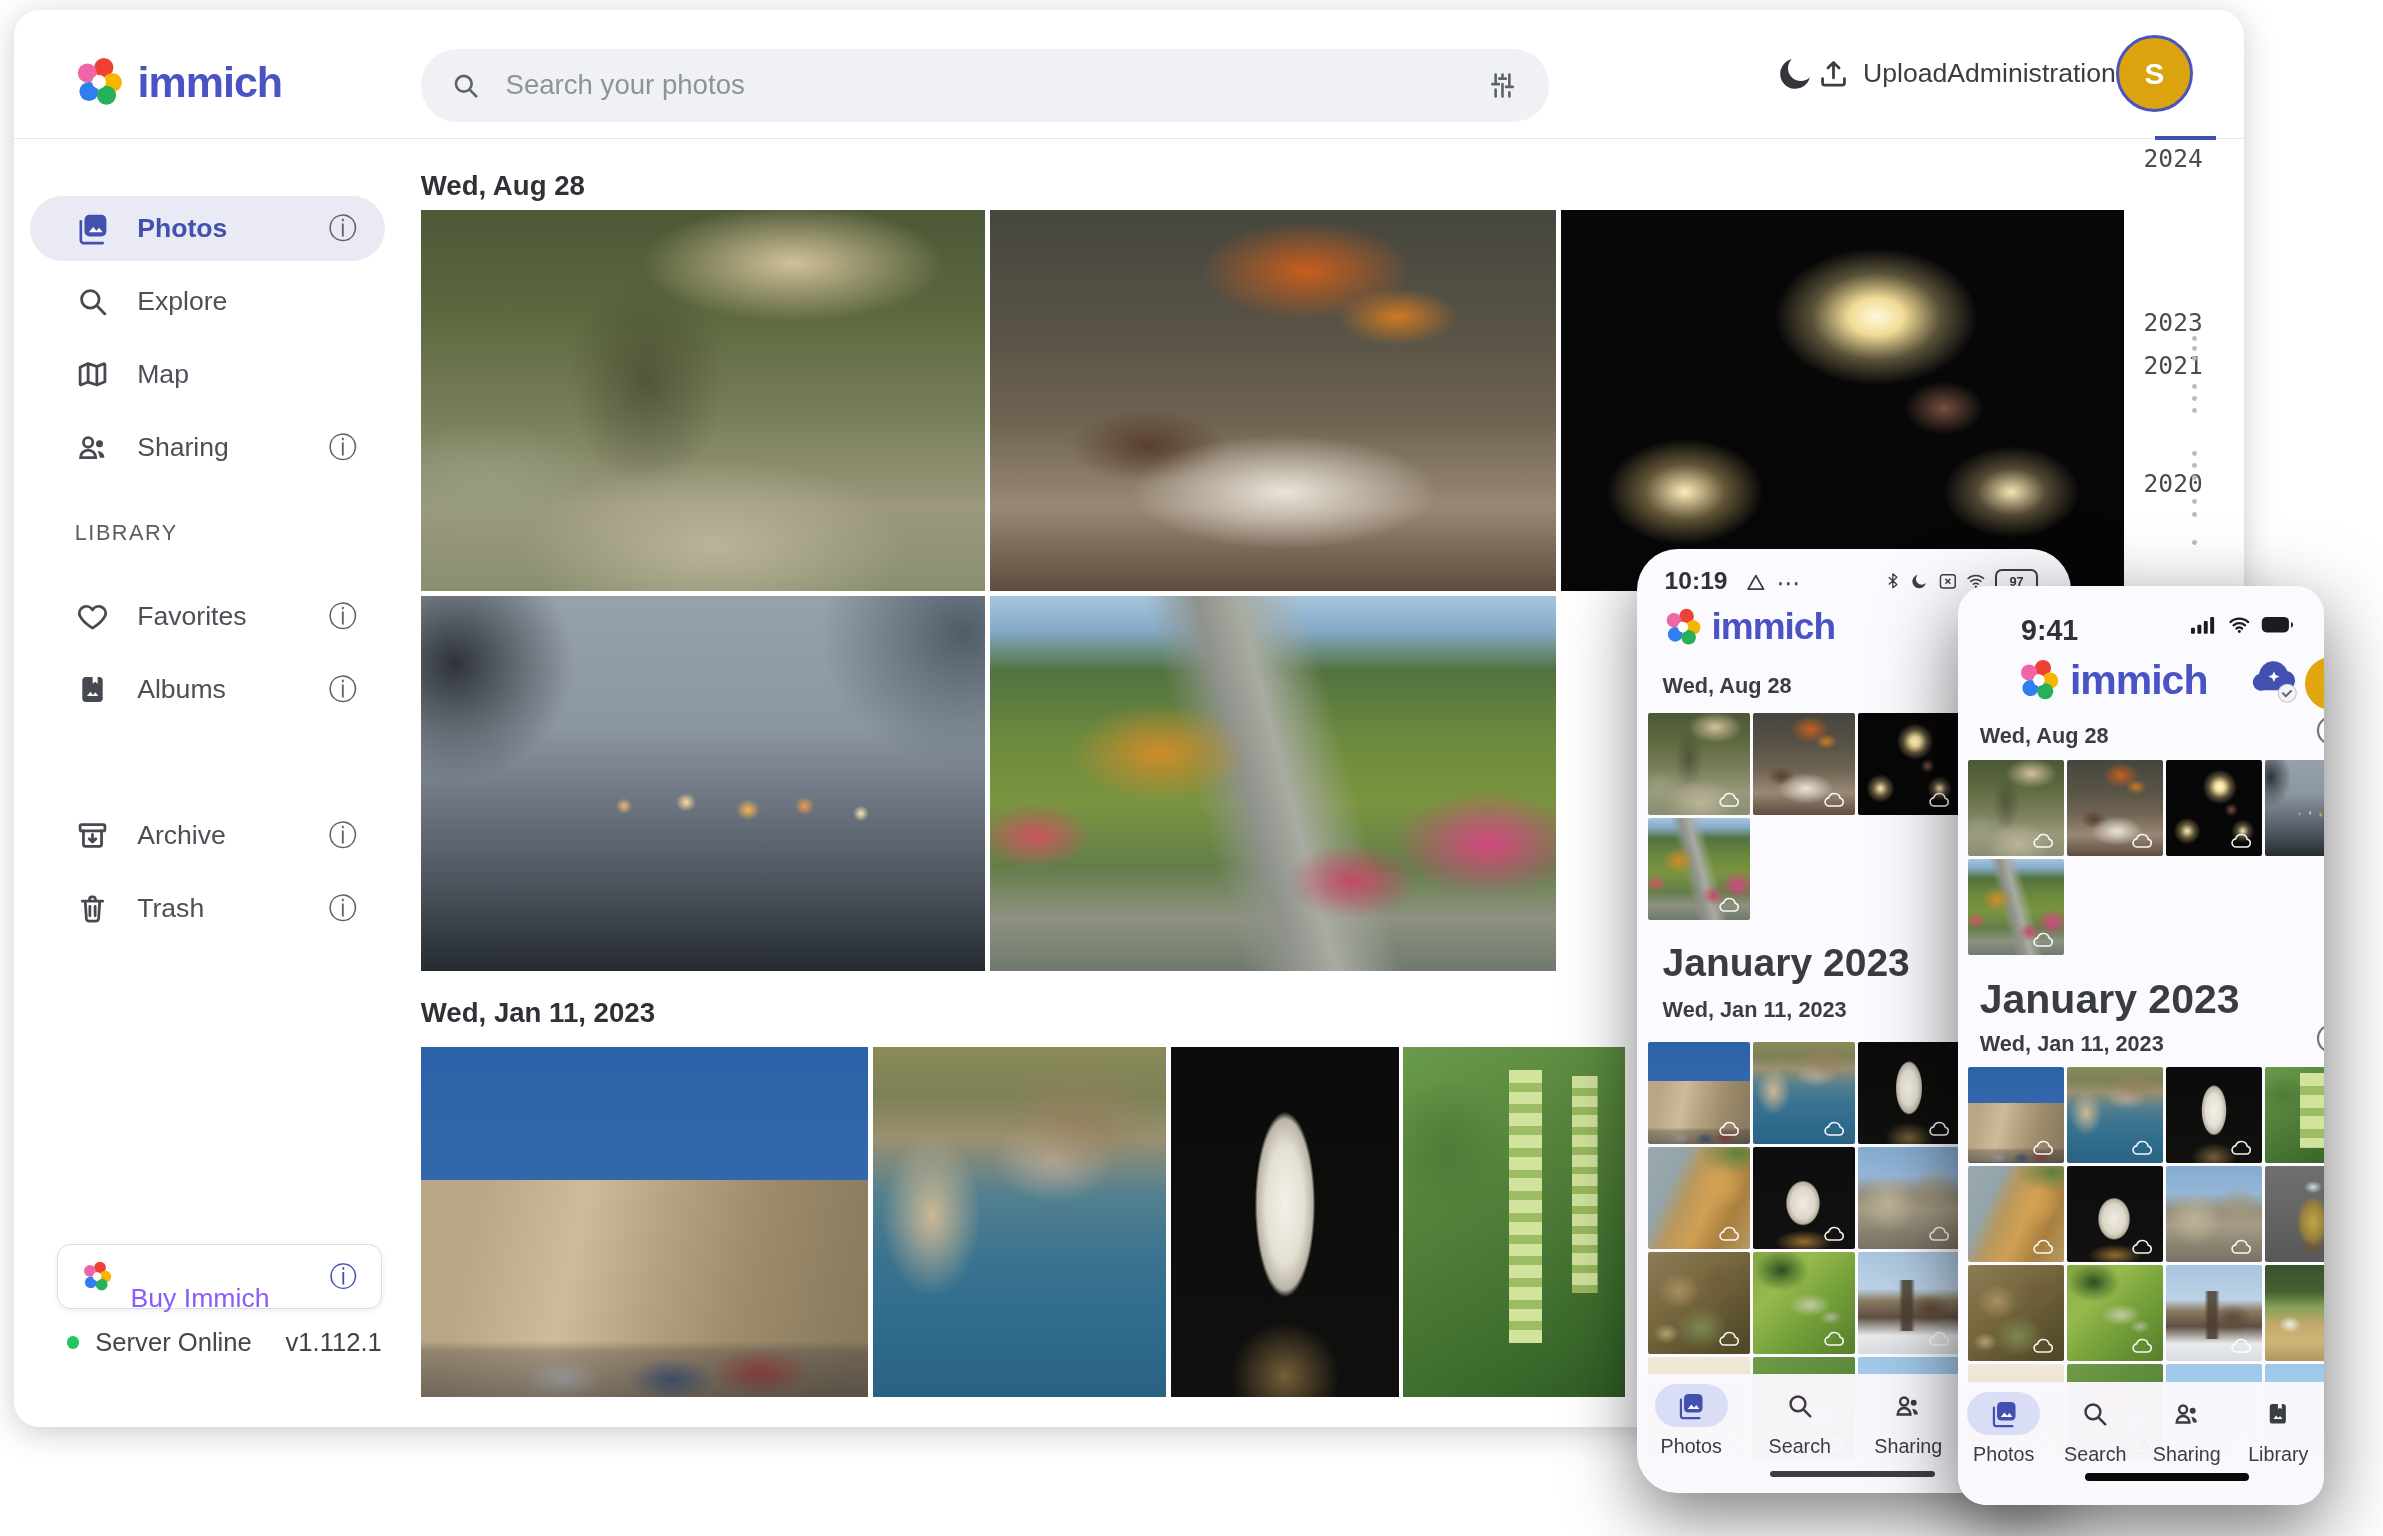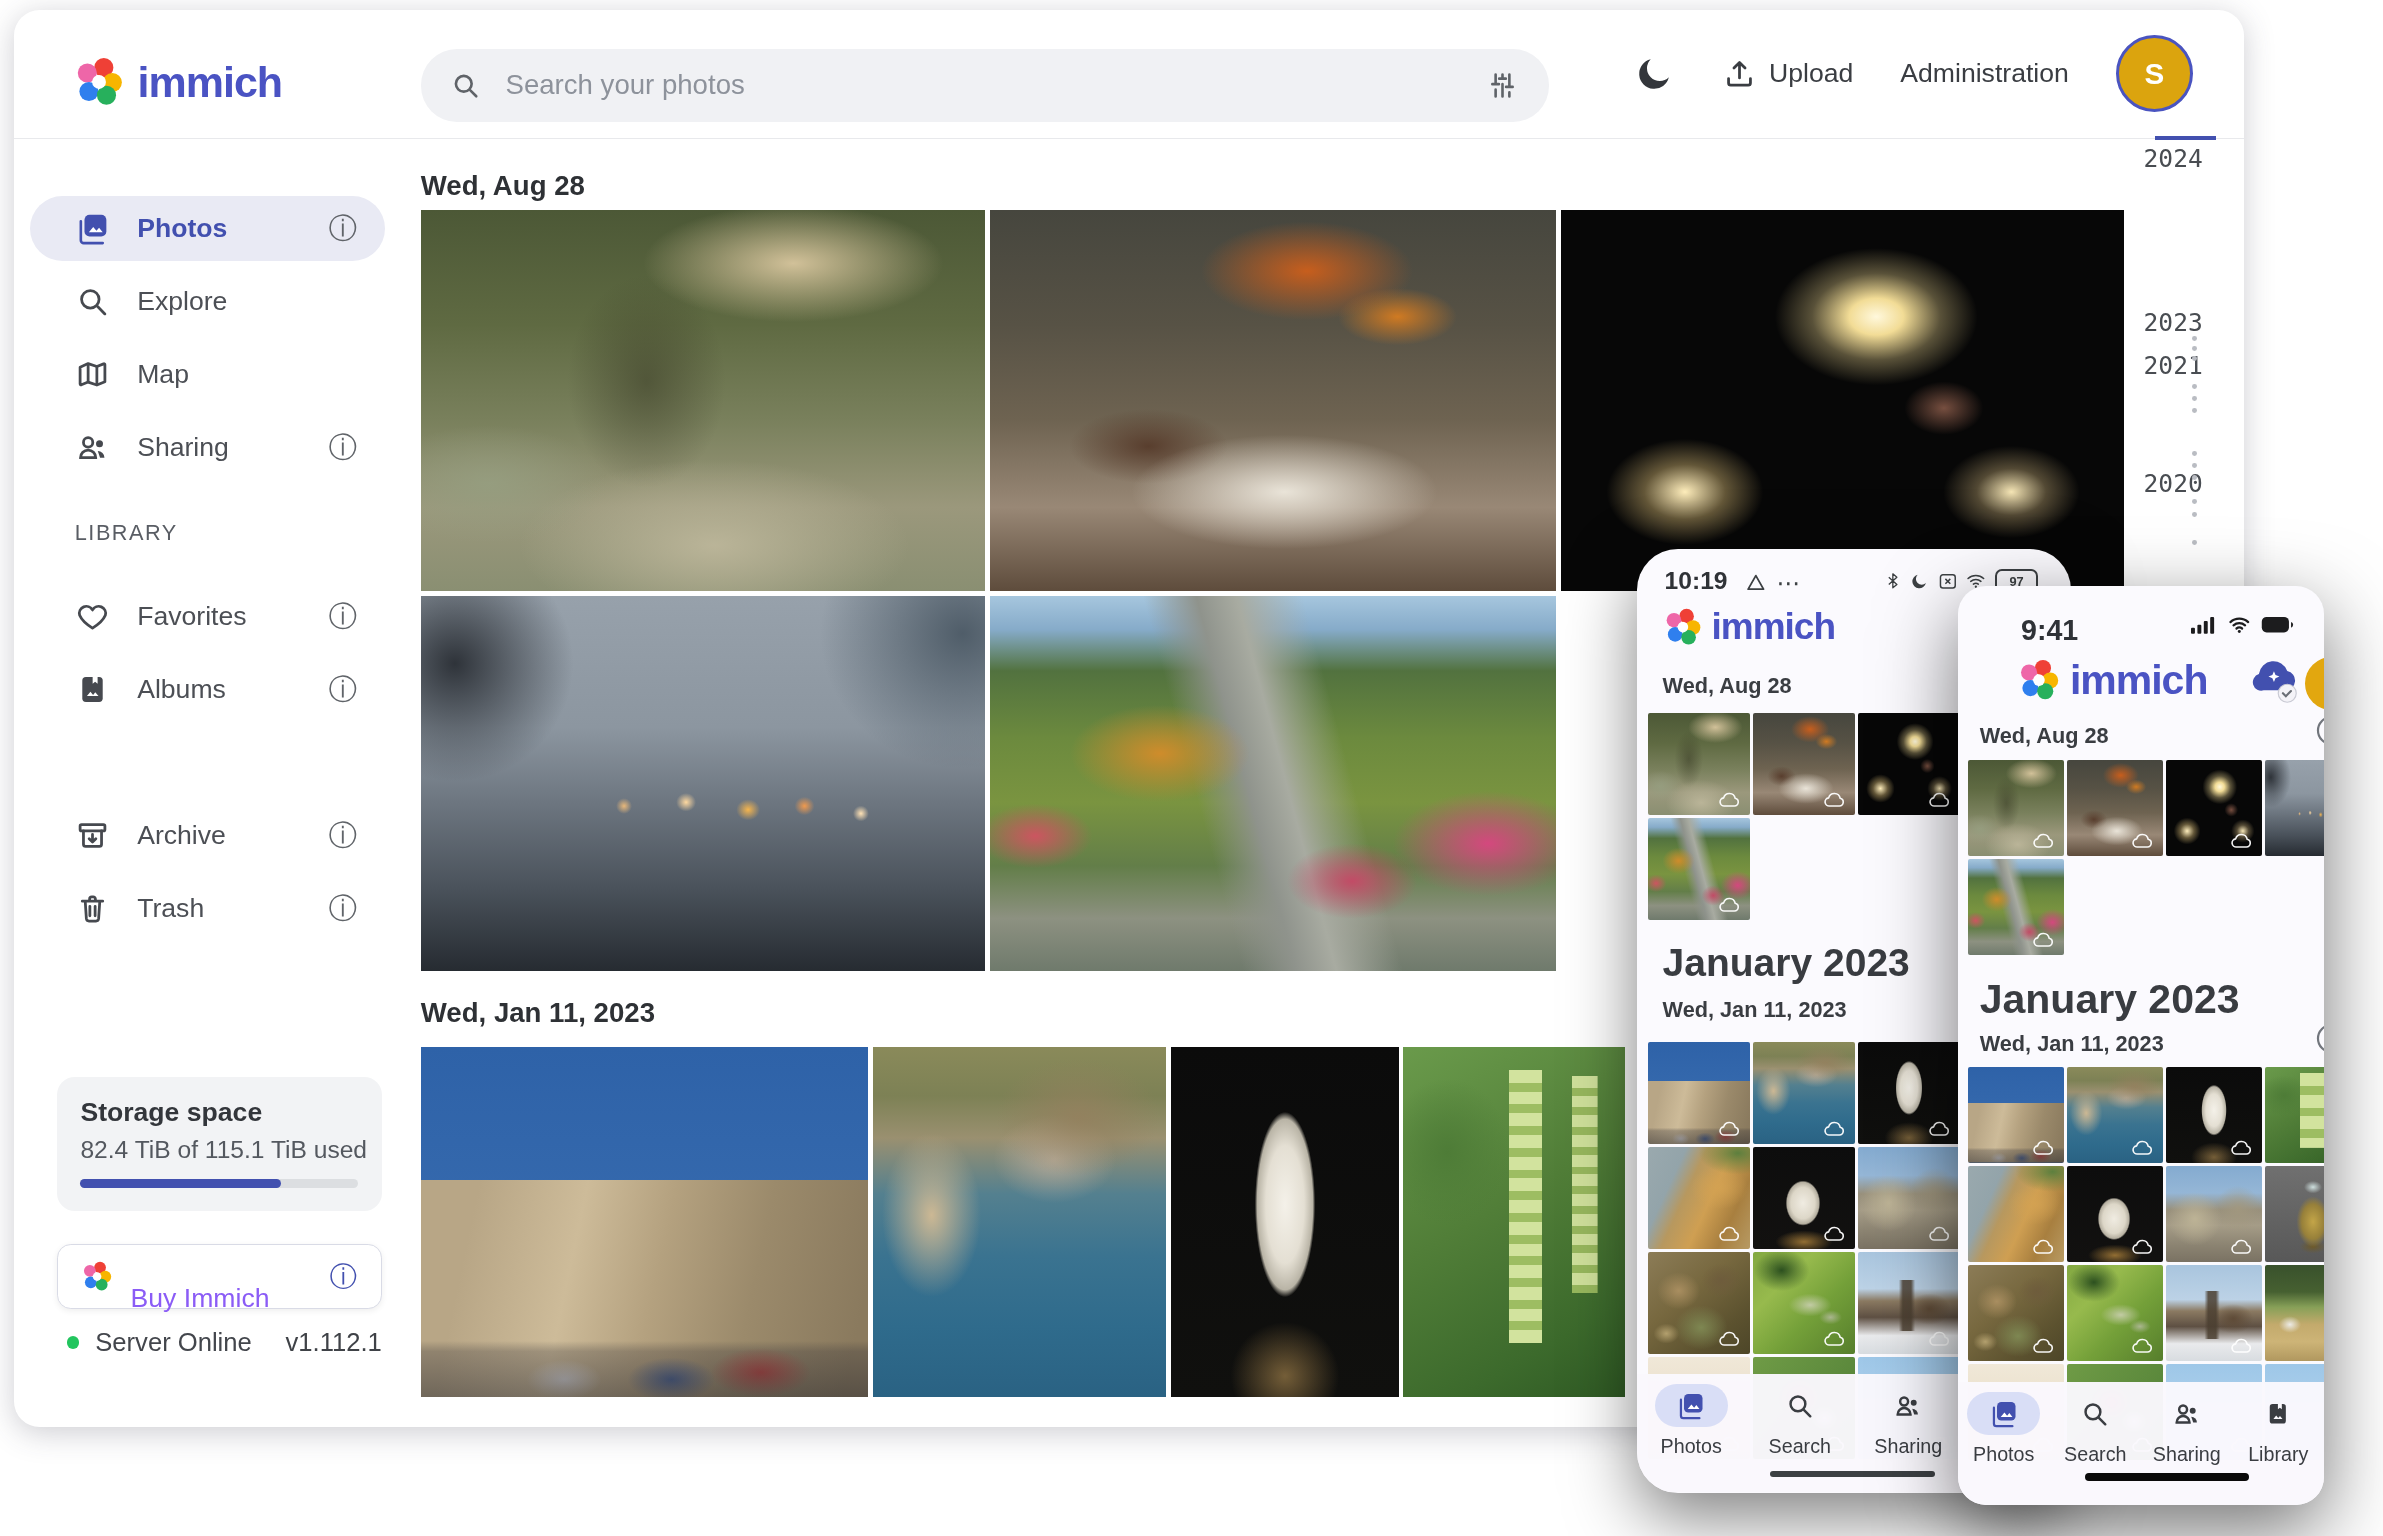--- a/index.html
+++ b/index.html
@@ -12,21 +12,21 @@
   .window{position:absolute;left:13.8px;top:9.9px;width:2230px;height:1417px;background:#fff;
           border-radius:25.6px;box-shadow:0 5.9px 29.6px rgba(60,60,80,.25);overflow:hidden;}
 
   
   .navbar-line{position:absolute;left:0;top:128px;width:100%;height:1px;background:#e8e9ec;}
   .logo-row{position:absolute;left:59px;top:47px;display:flex;align-items:center;gap:13.8px;}
   .logo-text{font-size:43px;font-weight:700;color:#4a53c3;letter-spacing:-1px;}
   .search{position:absolute;left:407px;top:39px;width:1128px;height:73px;background:#f0f1f4;
           border-radius:36px;display:flex;align-items:center;padding:0 29.6px;box-sizing:border-box;}
   .search .ph-text{flex:1;margin-left:23.6px;font-size:27.6px;color:#8d929b;}
-  .nav-right{position:absolute;right:51px;top:0;height:128px;display:flex;align-items:center;gap:47px;}
+  .nav-right{position:absolute;right:51px;top:0;height:128px;display:flex;align-items:center;}
   .nav-label{font-size:26.6px;color:#3a3d42;font-weight:500;}
   .upload-btn{display:flex;align-items:center;gap:11.8px;cursor:pointer;}
   .avatar{width:71px;height:71px;border-radius:50%;background:#dba40e;border:3px solid #4a54c0;
           display:flex;align-items:center;justify-content:center;color:#fff;font-size:29.6px;font-weight:700;}
 
   
   .sitem{position:absolute;left:15.8px;width:355px;height:65px;border-radius:32.5px;display:flex;
          align-items:center;padding-left:45px;box-sizing:border-box;cursor:pointer;}
   .sitem.active{background:#e9eaf4;}
   .slabel{margin-left:27.6px;font-size:26.6px;font-weight:500;color:#4c4f55;}
@@ -285,27 +285,20 @@
     <span class="sinfo">ⓘ</span>
   </div>
   <div class="sitem" style="top:866px">
     <svg width="35" height="35" viewBox="0 0 24 24" fill="none" stroke="#46494f" stroke-width="1.9" stroke-linecap="round" stroke-linejoin="round">
       <path d="M5 7h14M10 7V5.5A1.5 1.5 0 0 1 11.5 4h1A1.5 1.5 0 0 1 14 5.5V7M7 7l.8 12a1.8 1.8 0 0 0 1.8 1.6h4.8a1.8 1.8 0 0 0 1.8-1.6L17 7M10.2 10.5v6.5M13.8 10.5v6.5"></path>
     </svg>
     <span class="slabel">Trash</span>
     <span class="sinfo">ⓘ</span>
   </div>
 
-  <div class="storage-card">
-    <div class="storage-title">Storage space</div>
-    <div class="storage-usage">82.4 TiB of 115.1 TiB used</div>
-    <div class="storage-track">
-      <div class="storage-fill" style="width: 72%;"></div>
-    </div>
-  </div>
 
   <div class="buy-btn">
     <svg width="31.5" height="31.5" viewBox="0 0 48 48">
       <circle cx="29" cy="10" r="9" fill="#ef4036"></circle>
         <circle cx="13.5" cy="15" r="9" fill="#ee66a8"></circle>
       <circle cx="37" cy="24" r="9" fill="#f7b500"></circle>
         <circle cx="15" cy="32.5" r="9" fill="#2f7fee"></circle>
       <circle cx="31.5" cy="36" r="9" fill="#27b05c"></circle>
         <circle cx="24.5" cy="23.5" r="6.5" fill="#ffffff"></circle>
     </svg>

